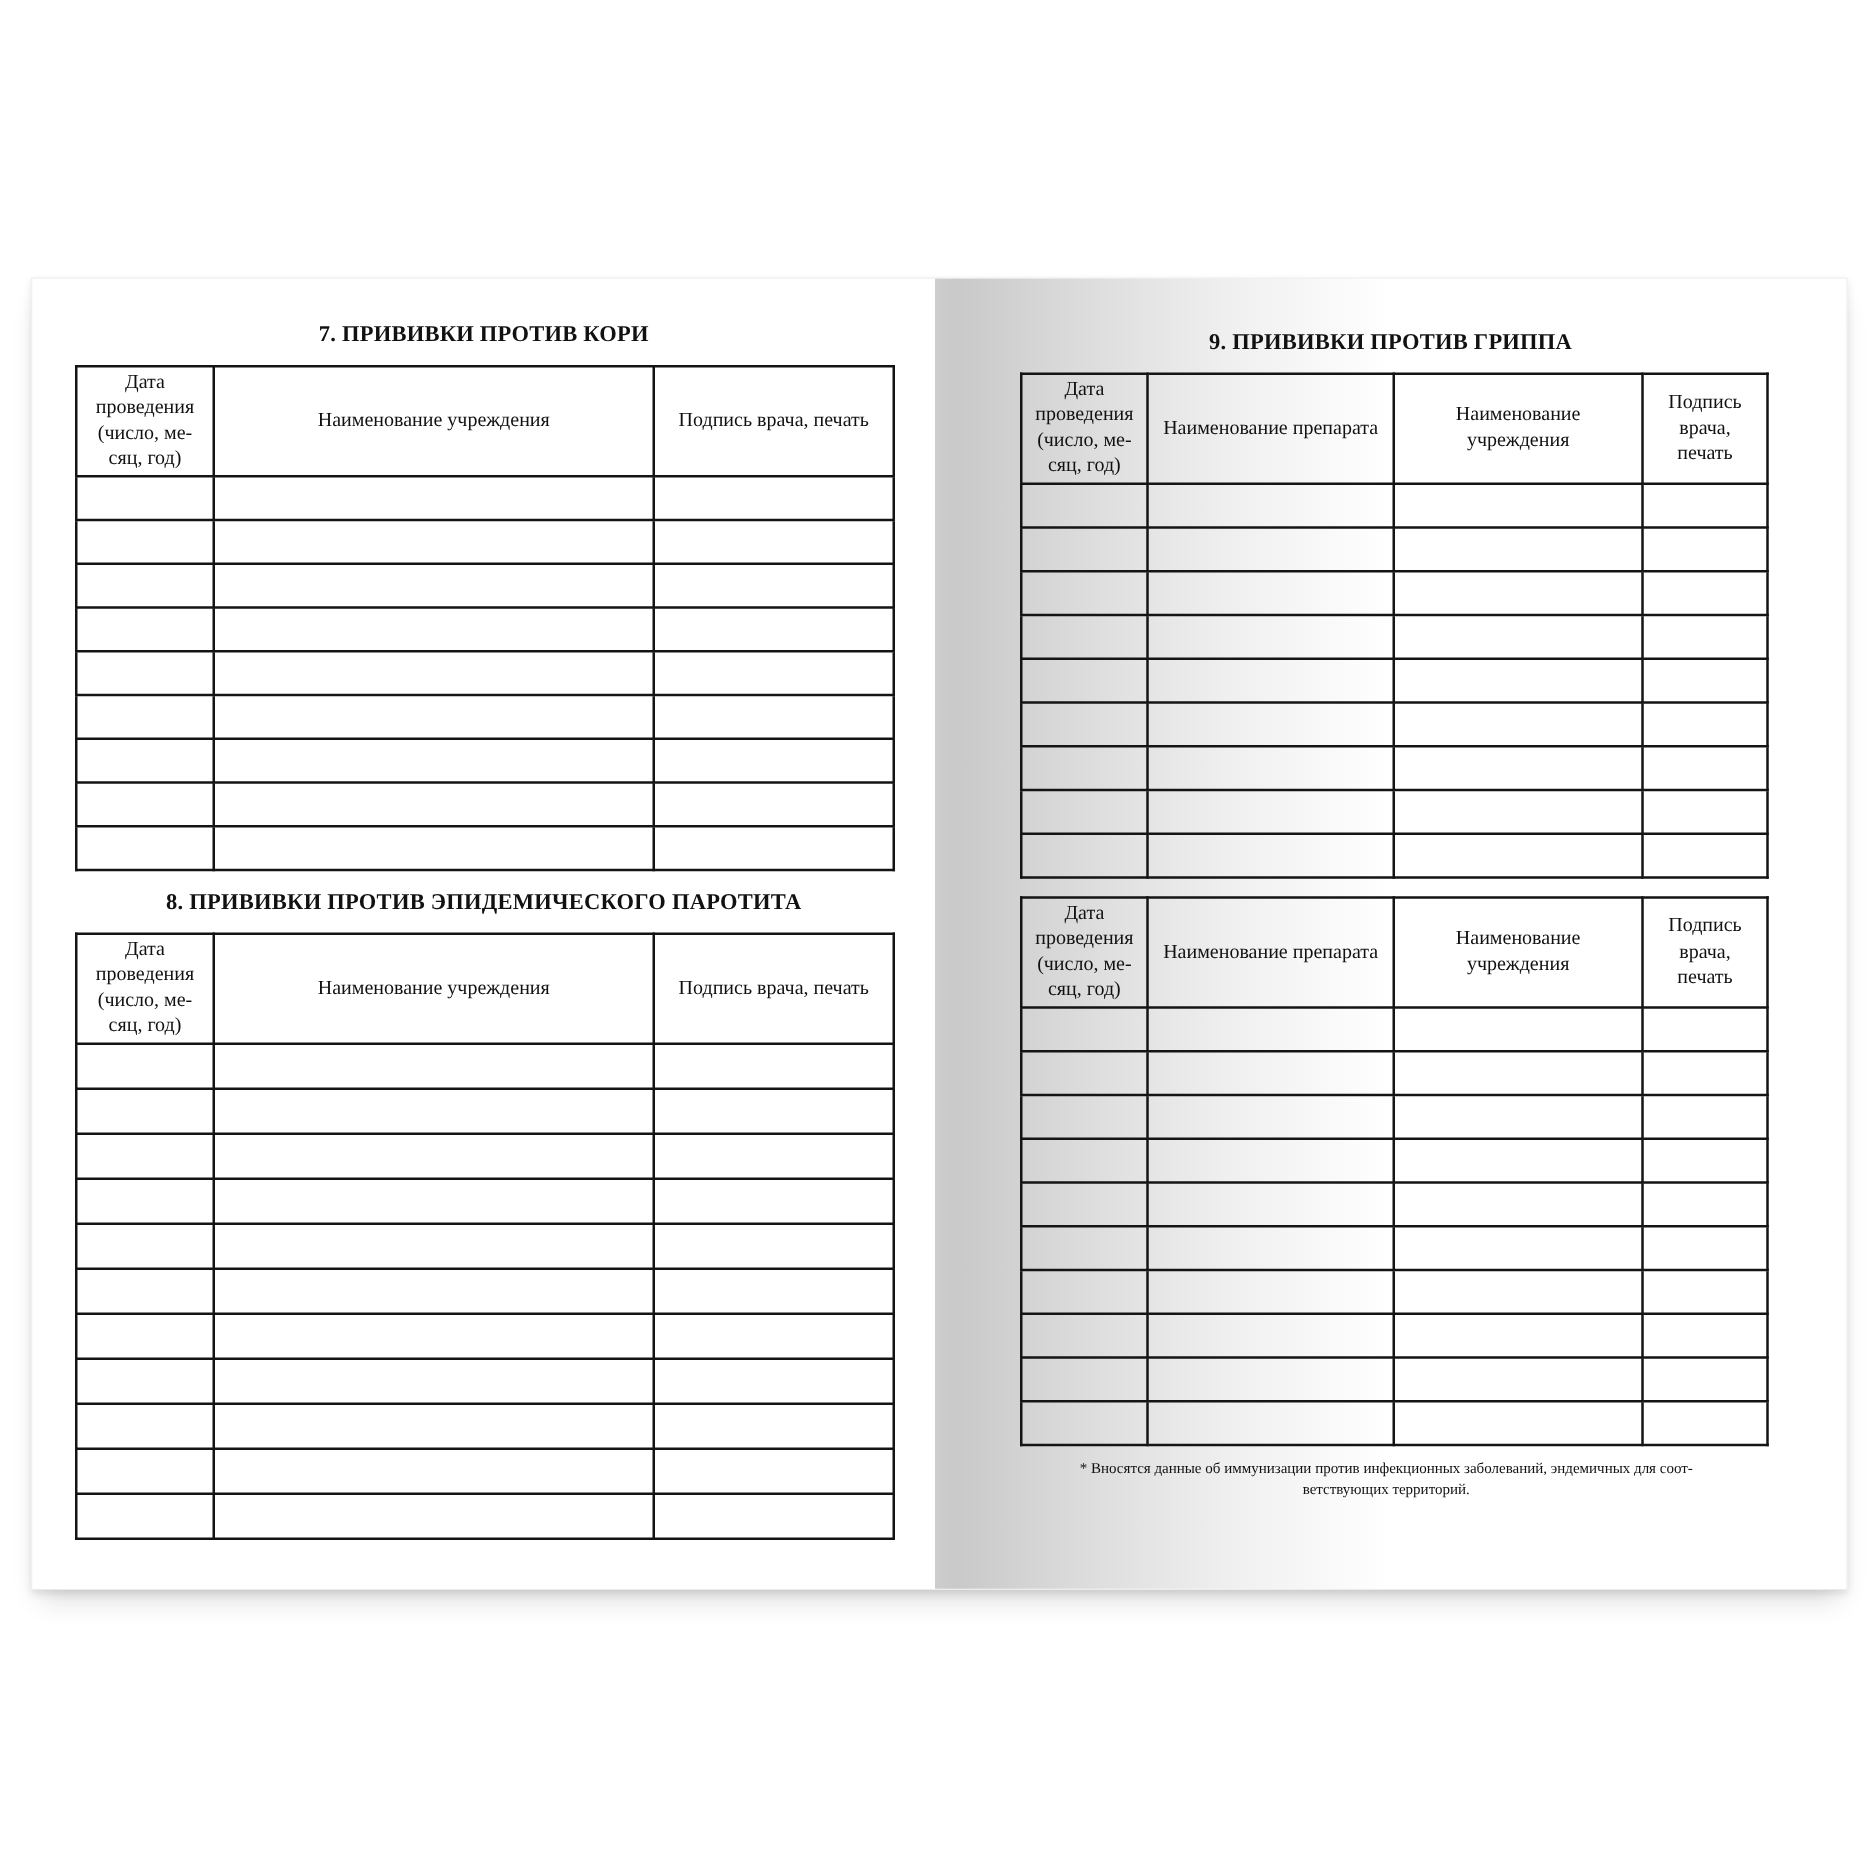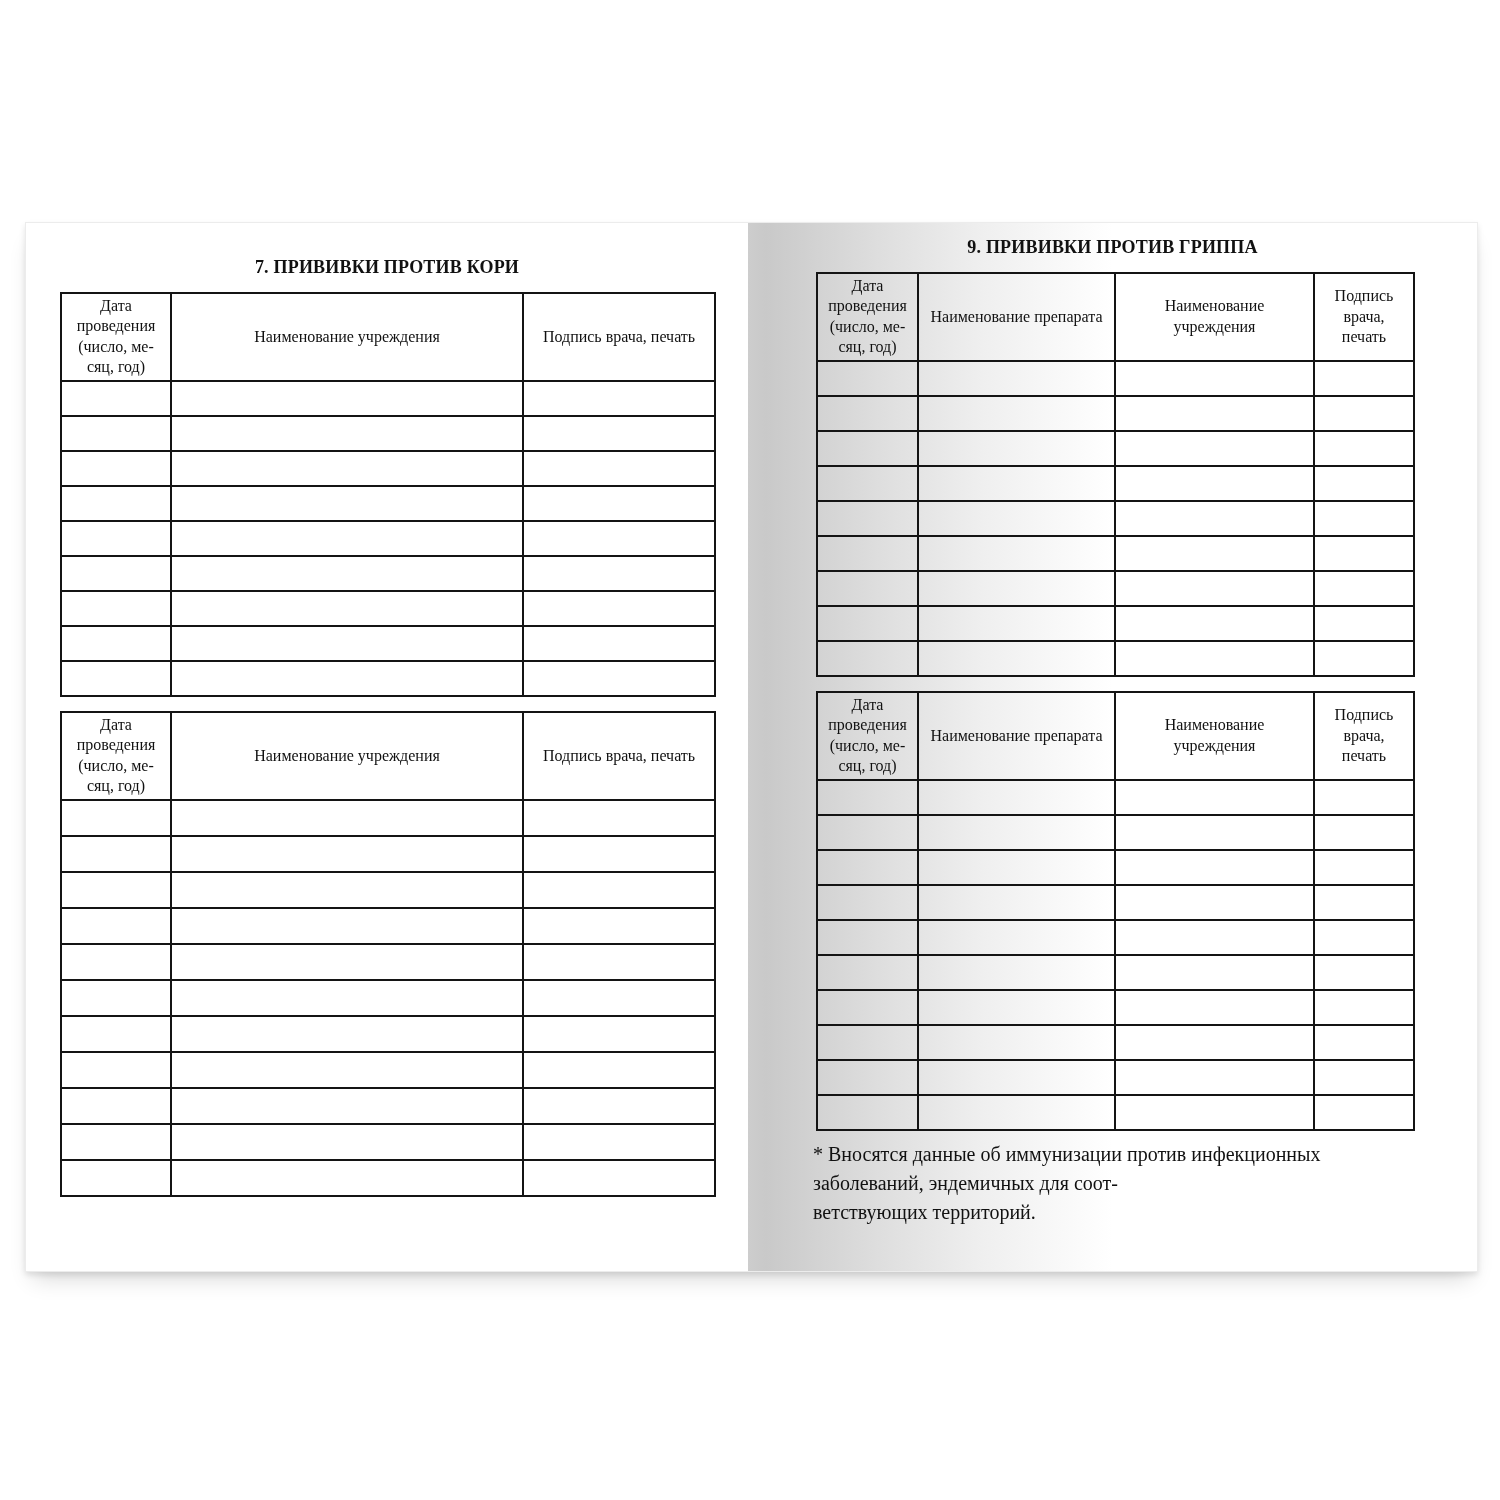--- a/index.html
+++ b/index.html
@@ -33,21 +33,21 @@
   }
 
   .section-title {
     font-size: 18px;
     font-weight: bold;
     text-align: center;
     letter-spacing: 0.2px;
     white-space: nowrap;
   }
   .t7-title  { margin-top: 34px; }
-  .t9-title  { margin-top: 14px; }
+  .t9-title  { margin-top: 40px; }
   .t8-title  { margin-top: 14px; }
   .t10-title { margin-top: 14px; }
 
   .blank-line {
     display: inline-block;
     width: 222px;
     border-bottom: 2px solid #111111;
     height: 1em;
     vertical-align: baseline;
     margin-left: 1px;
@@ -86,24 +86,24 @@
   .t4 thead th { height: 84px; }
   .t9  tbody td { height: 35px; }
   .t10 tbody td { height: 35px; }
 
   
   .page-right td, .page-right th { background: transparent; }
 
   .footnote {
     margin: 9px 0 0 65px;
     width: 592px;
-    font-size: 20px;
+    font-size: 12px;
     line-height: 1.45;
     white-space: pre-line;
-    text-align: left;
+    text-align: center;
   }
 </style>
 </head>
 <body>
 
 <div class="canvas">
   <div class="spread">
 
     <div class="page page-left">
 
@@ -167,20 +167,21 @@
               <td></td>
             </tr>
             <tr>
               <td></td>
               <td></td>
               <td></td>
             </tr>
           </tbody>
       </table>
 
+      <div class="section-title t8-title">8. ПРИВИВКИ ПРОТИВ ЭПИДЕМИЧЕСКОГО ПАРОТИТА</div>
 
       <table class="t3 t8">
         <colgroup>
             <col class="c1">
             <col class="c2">
             <col class="c3">
           </colgroup>
         <thead>
           <tr>
             <th>Дата

